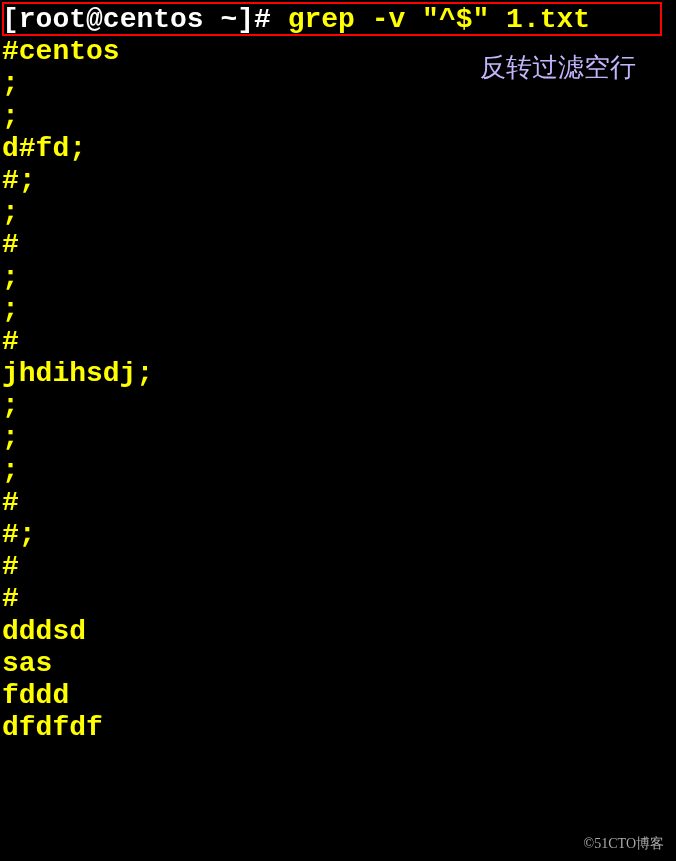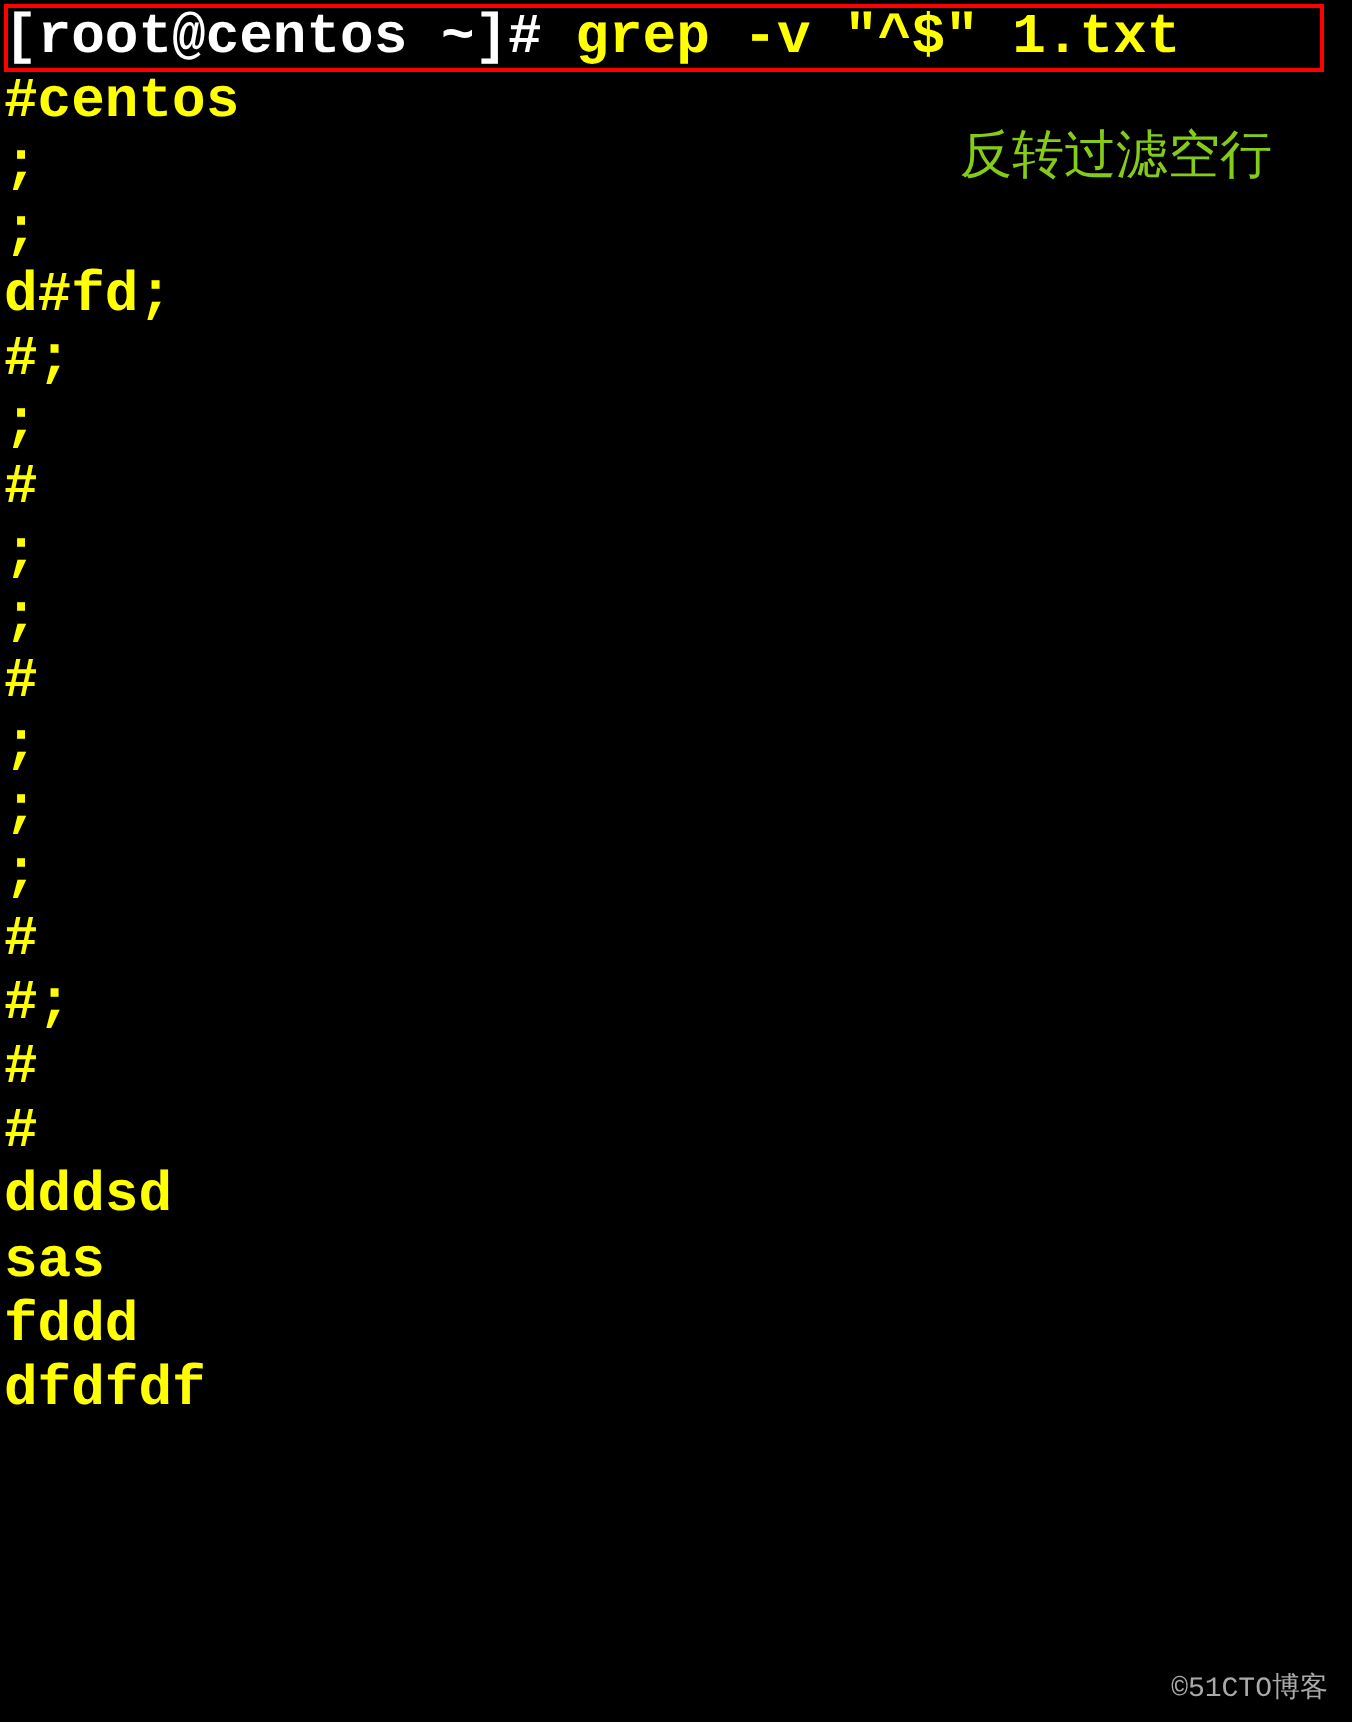--- a/index.html
+++ b/index.html
@@ -37,52 +37,52 @@
       left: 2px;
       width: 660px;
       height: 34px;
       border: 2px solid #ff0000;
       pointer-events: none;
     }
     .annotation {
       position: absolute;
       top: 50px;
       right: 40px;
-      color: #84cc16;
+      color: #c4b5fd;
       font-family: "SimSun", "Microsoft YaHei", sans-serif;
       font-size: 26px;
       font-weight: normal;
-      margin-top: 10px;
     }
     .watermark {
       position: absolute;
       bottom: 8px;
       right: 12px;
       color: #aaaaaa;
-      font-family: Liberation Mono, monospace;
+      font-family: Liberation Serif, serif;
       font-size: 14px;
       font-weight: normal;
     }
   </style>
 </head>
 <body>
 
 <div class="terminal">
   <span class="line"><span class="white">[</span><span class="white">root@centos ~</span><span class="white">]# </span><span class="yellow">grep -v "^$" 1.txt</span></span>
   <div id="output-lines">
       <span class="line yellow">#centos</span>
       <span class="line yellow">;</span>
       <span class="line yellow">;</span>
       <span class="line yellow">d#fd;</span>
       <span class="line yellow">#;</span>
       <span class="line yellow">;</span>
       <span class="line yellow">#</span>
       <span class="line yellow">;</span>
       <span class="line yellow">;</span>
       <span class="line yellow">#</span>
+      <span class="line yellow">jhdihsdj;</span>
       <span class="line yellow">;</span>
       <span class="line yellow">;</span>
       <span class="line yellow">;</span>
       <span class="line yellow">#</span>
       <span class="line yellow">#;</span>
       <span class="line yellow">#</span>
       <span class="line yellow">#</span>
       <span class="line yellow">dddsd</span>
       <span class="line yellow">sas</span>
       <span class="line yellow">fddd</span>

